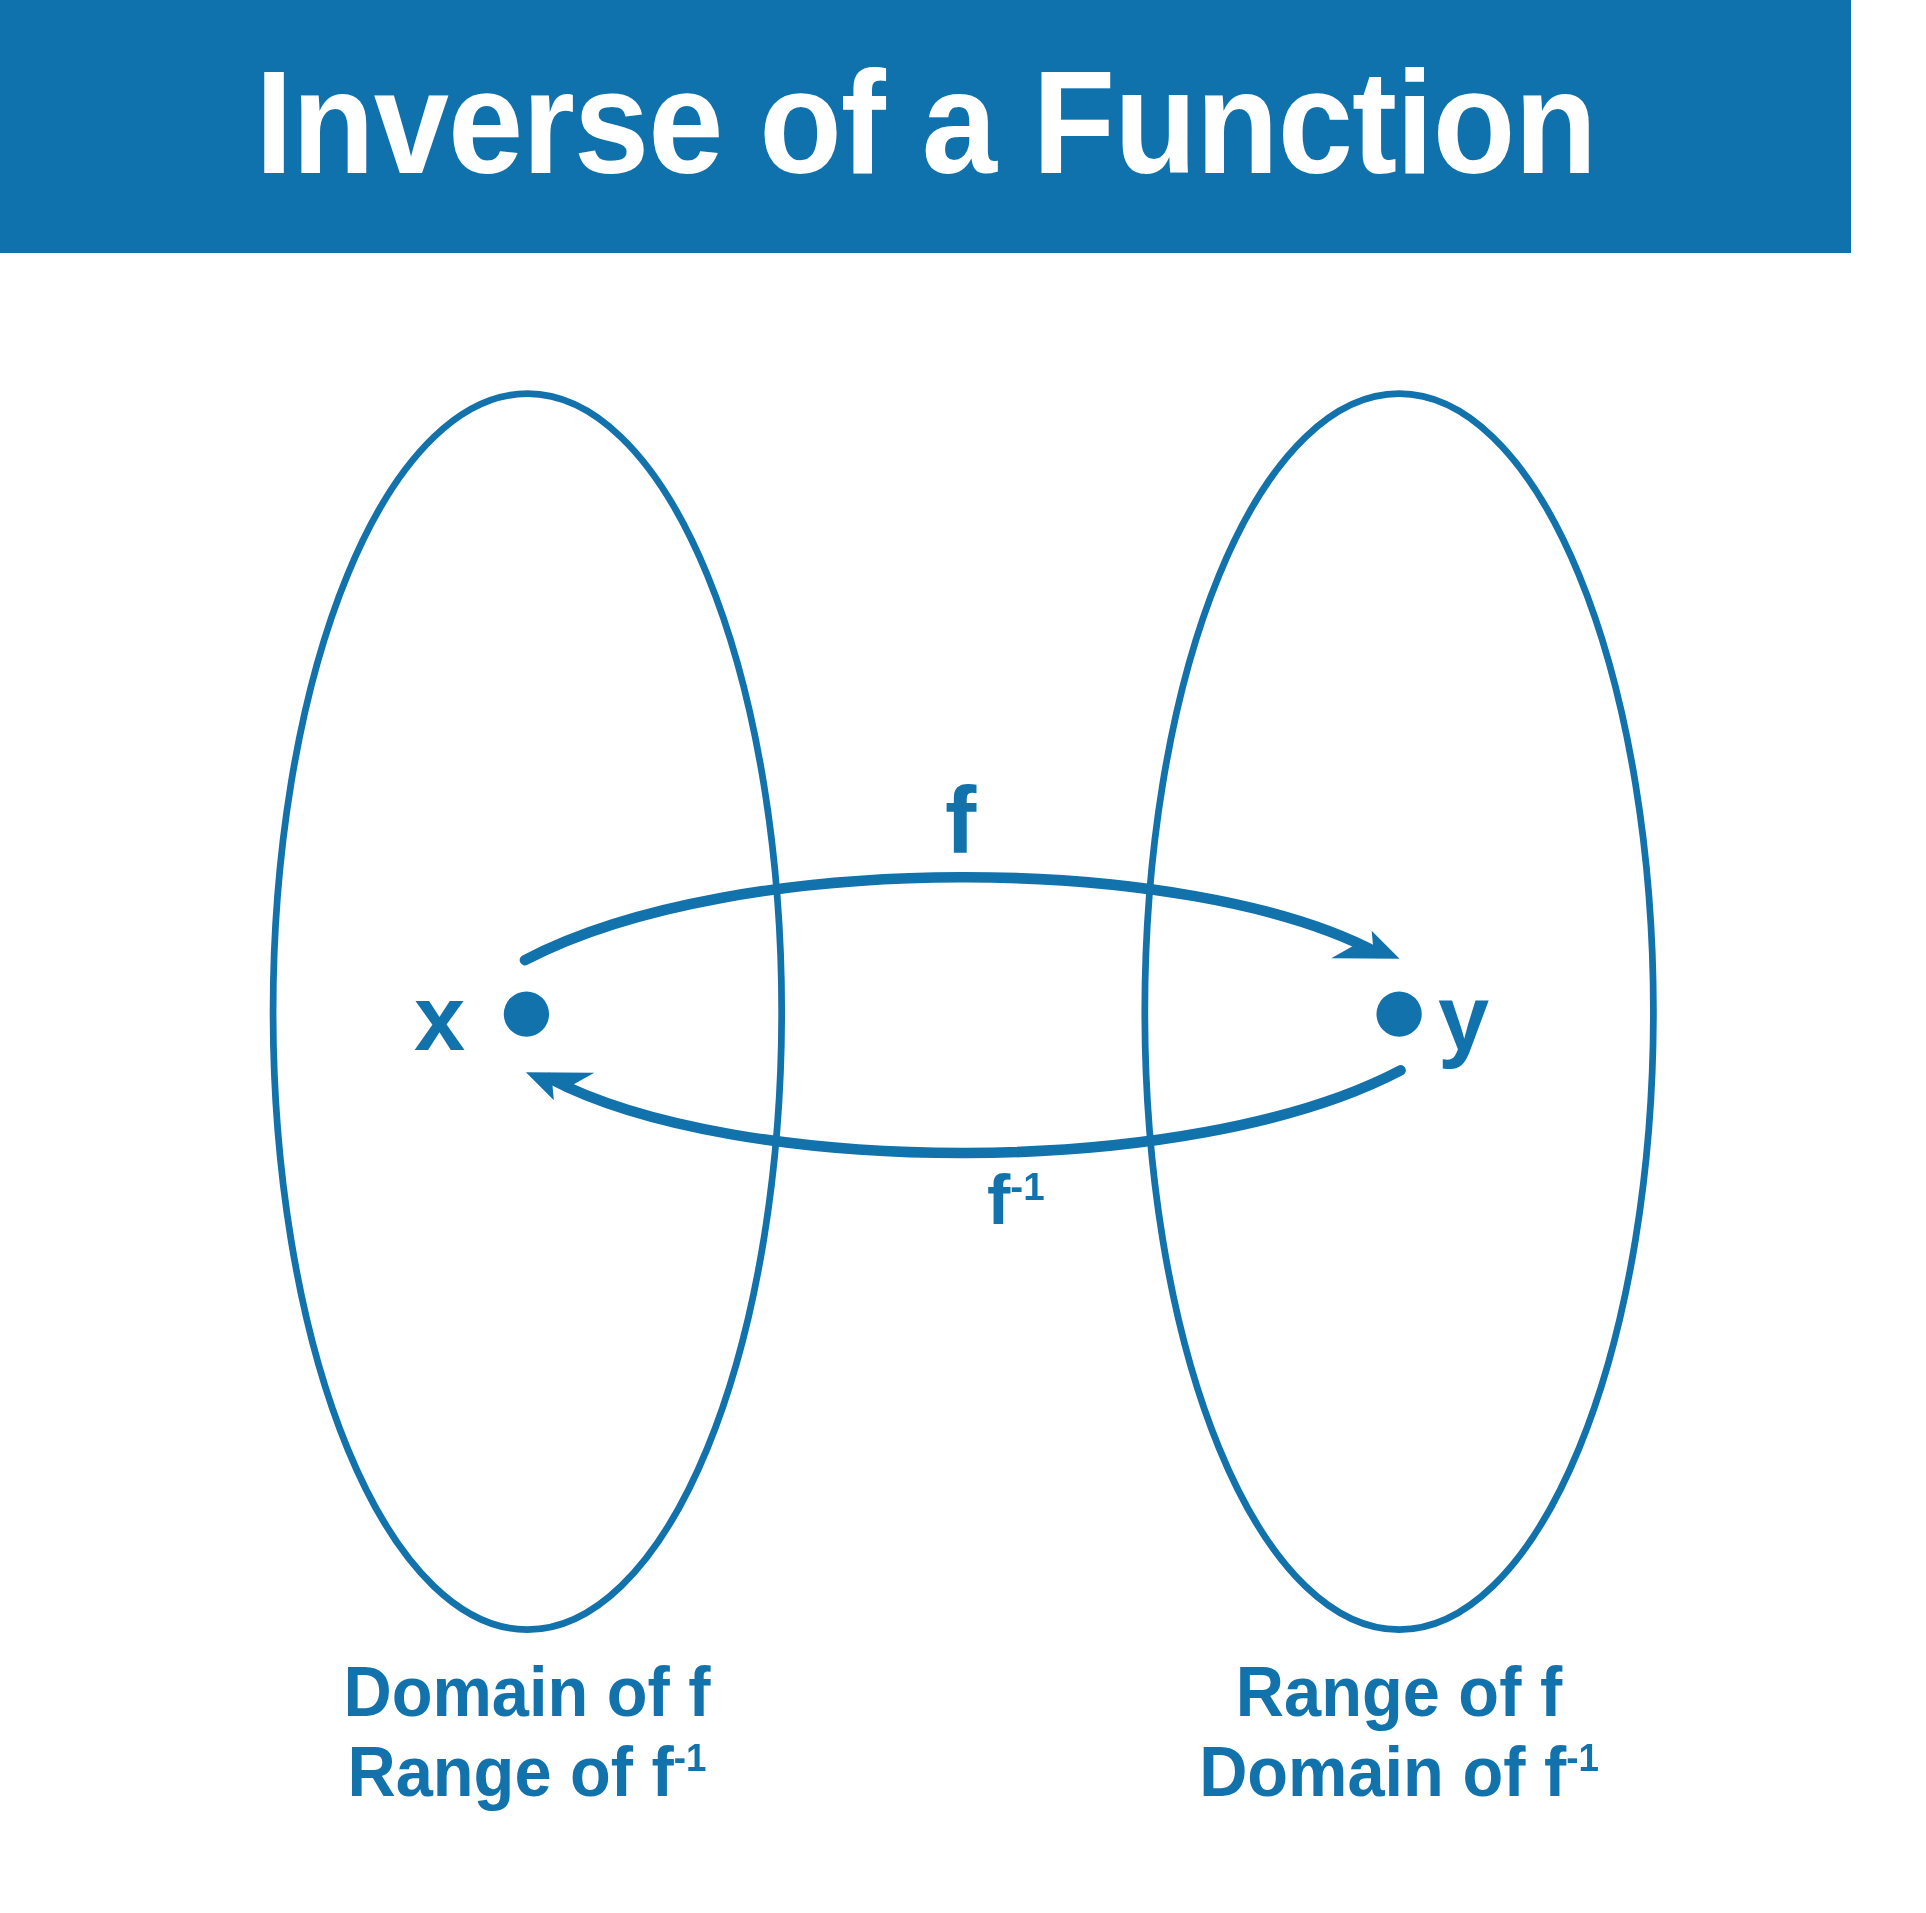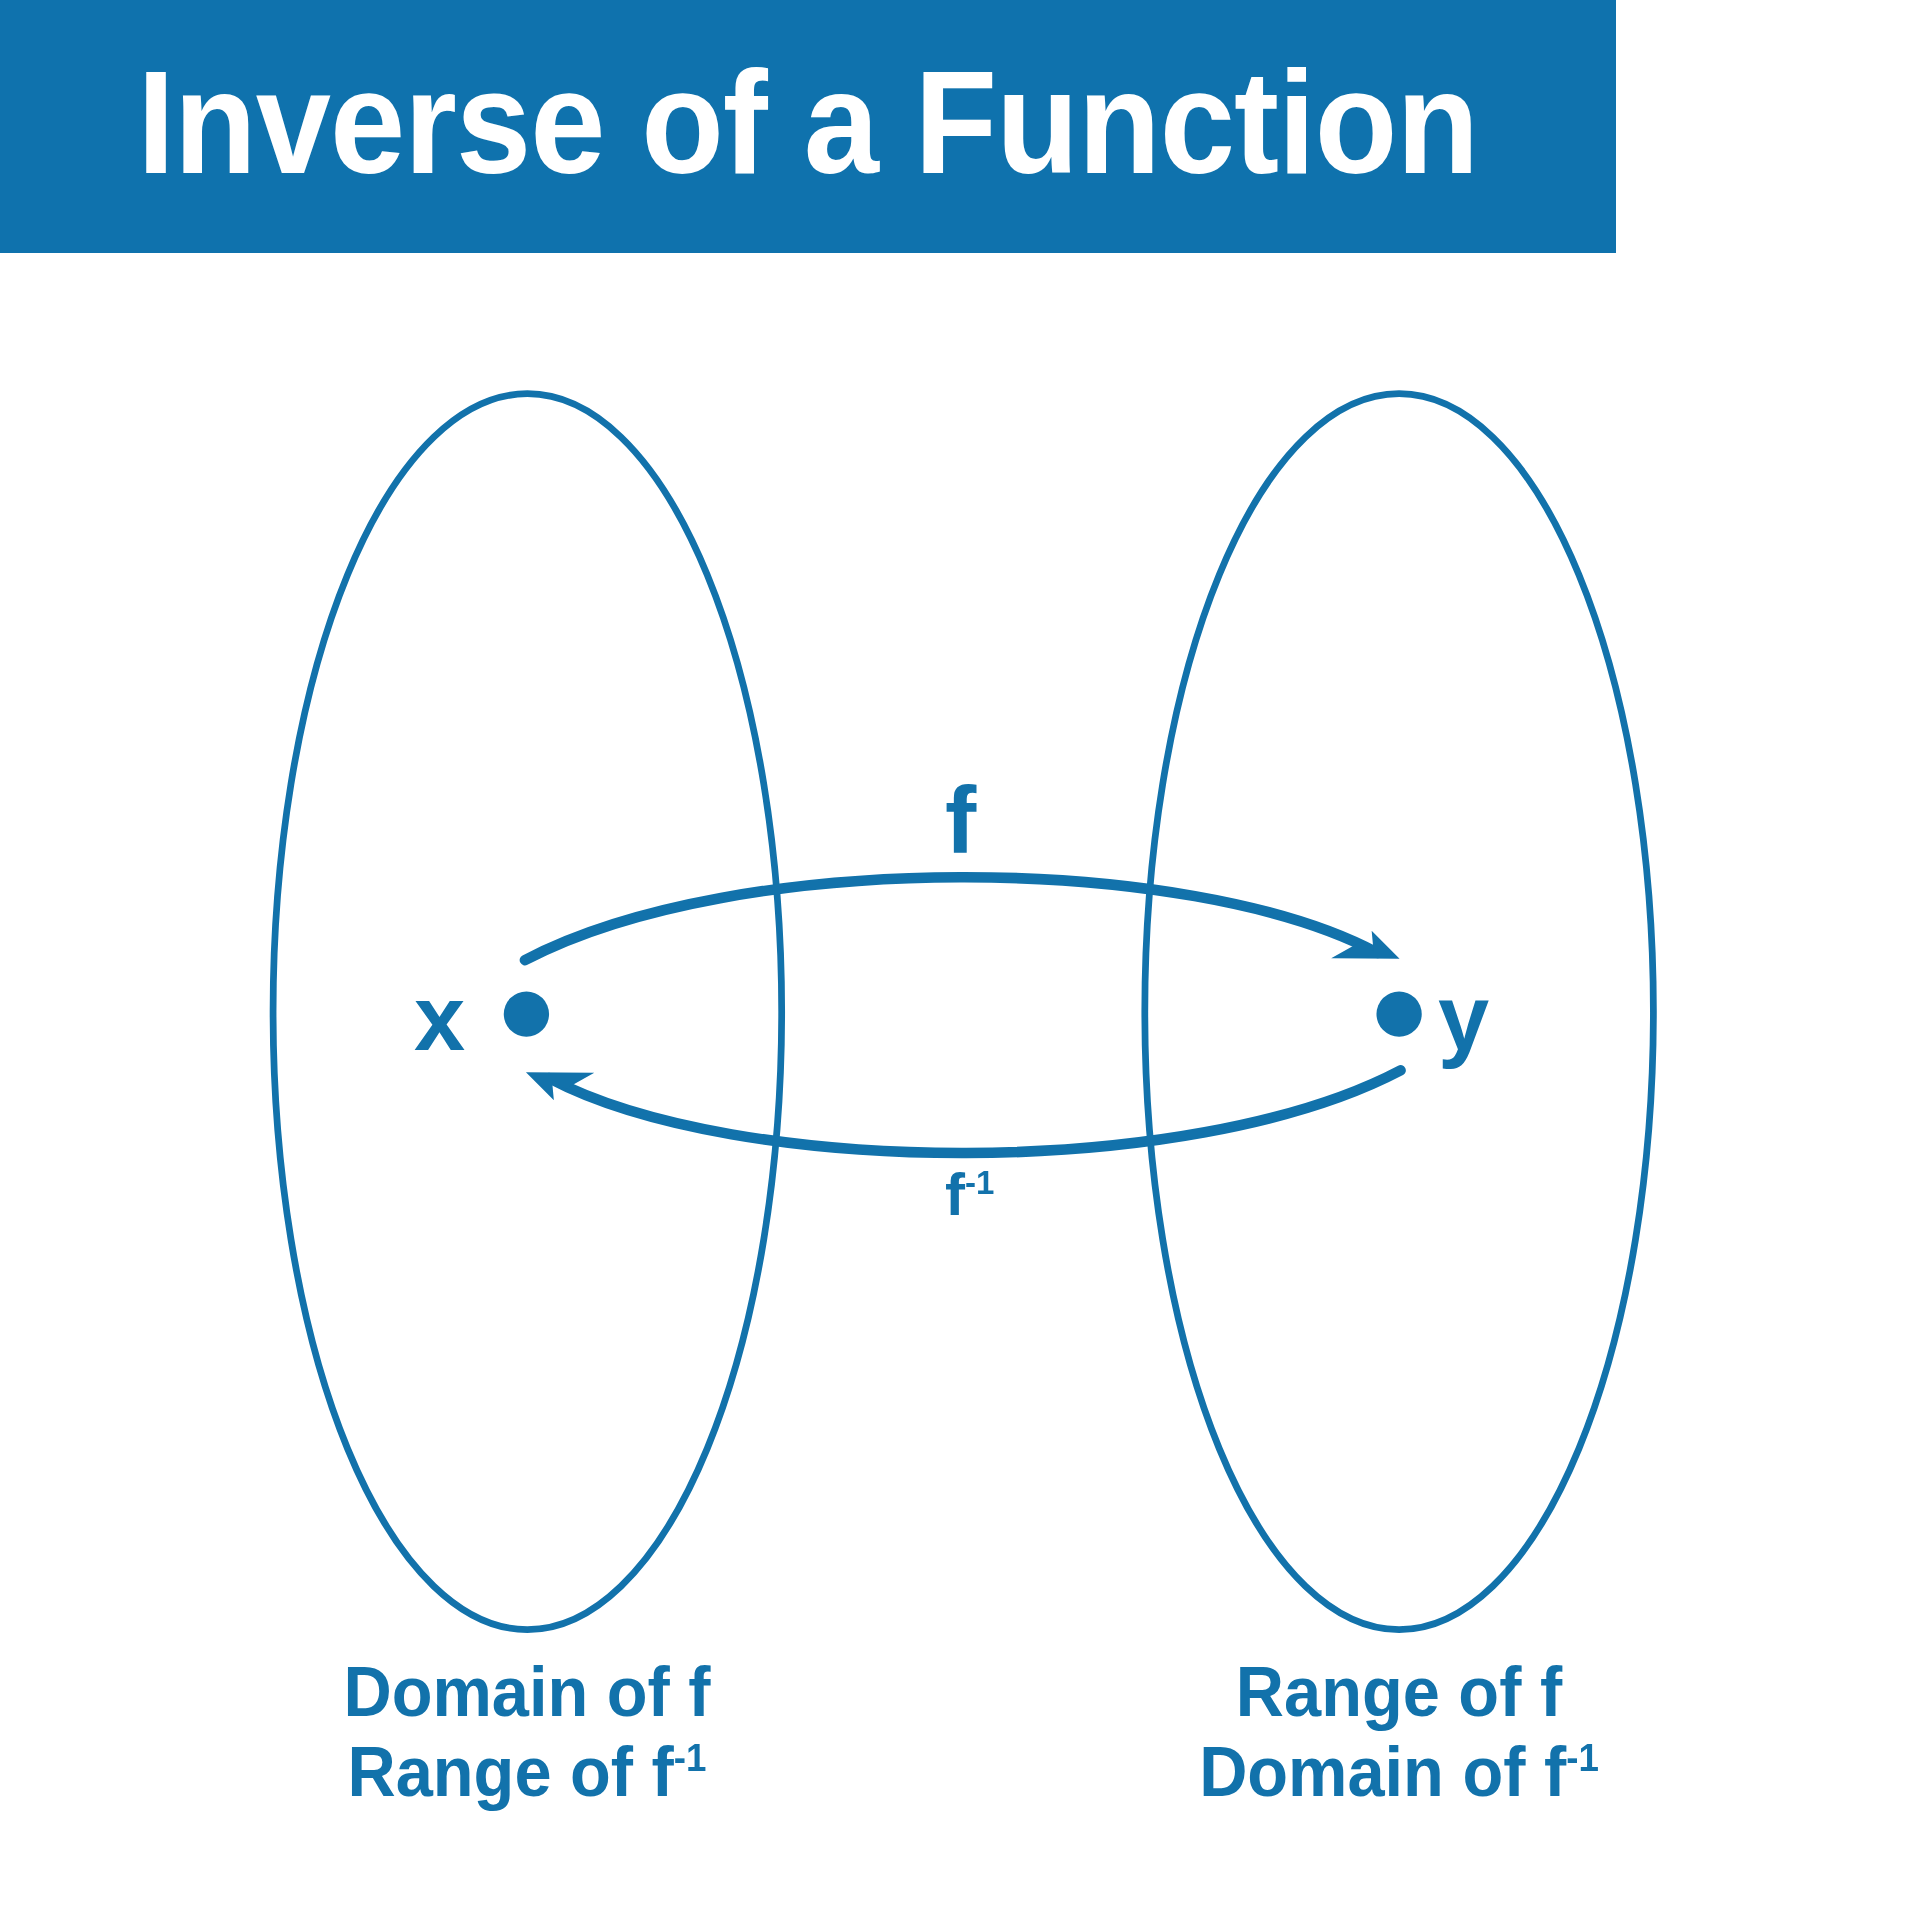--- a/index.html
+++ b/index.html
@@ -18,21 +18,21 @@
     width: 1926px;
     height: 1914px;
     background: #ffffff;
   }
 
   
   .header-banner {
     position: absolute;
     left: 0;
     top: 0;
-    width: 1616px;
+    width: 1851px;
     height: 253px;
     background: #0F72AD;
     display: flex;
     align-items: center;
     justify-content: center;
     box-sizing: border-box;
     padding-bottom: 8.7px;
   }
   .header-title {
     color: #ffffff;
@@ -81,23 +81,23 @@
     left: 1438px;
     top: 972px;
     font-size: 92px;
   }
   .label-f {
     left: 945px;
     top: 774px;
     font-size: 94px;
   }
   .label-finv {
-    left: 945px;
+    left: 987px;
     top: 1165px;
-    font-size: 60px;
+    font-size: 70px;
   }
   .sup {
     font-size: 0.55em;
     vertical-align: super;
     line-height: 0;
   }
 
   
   .caption {
     position: absolute;

